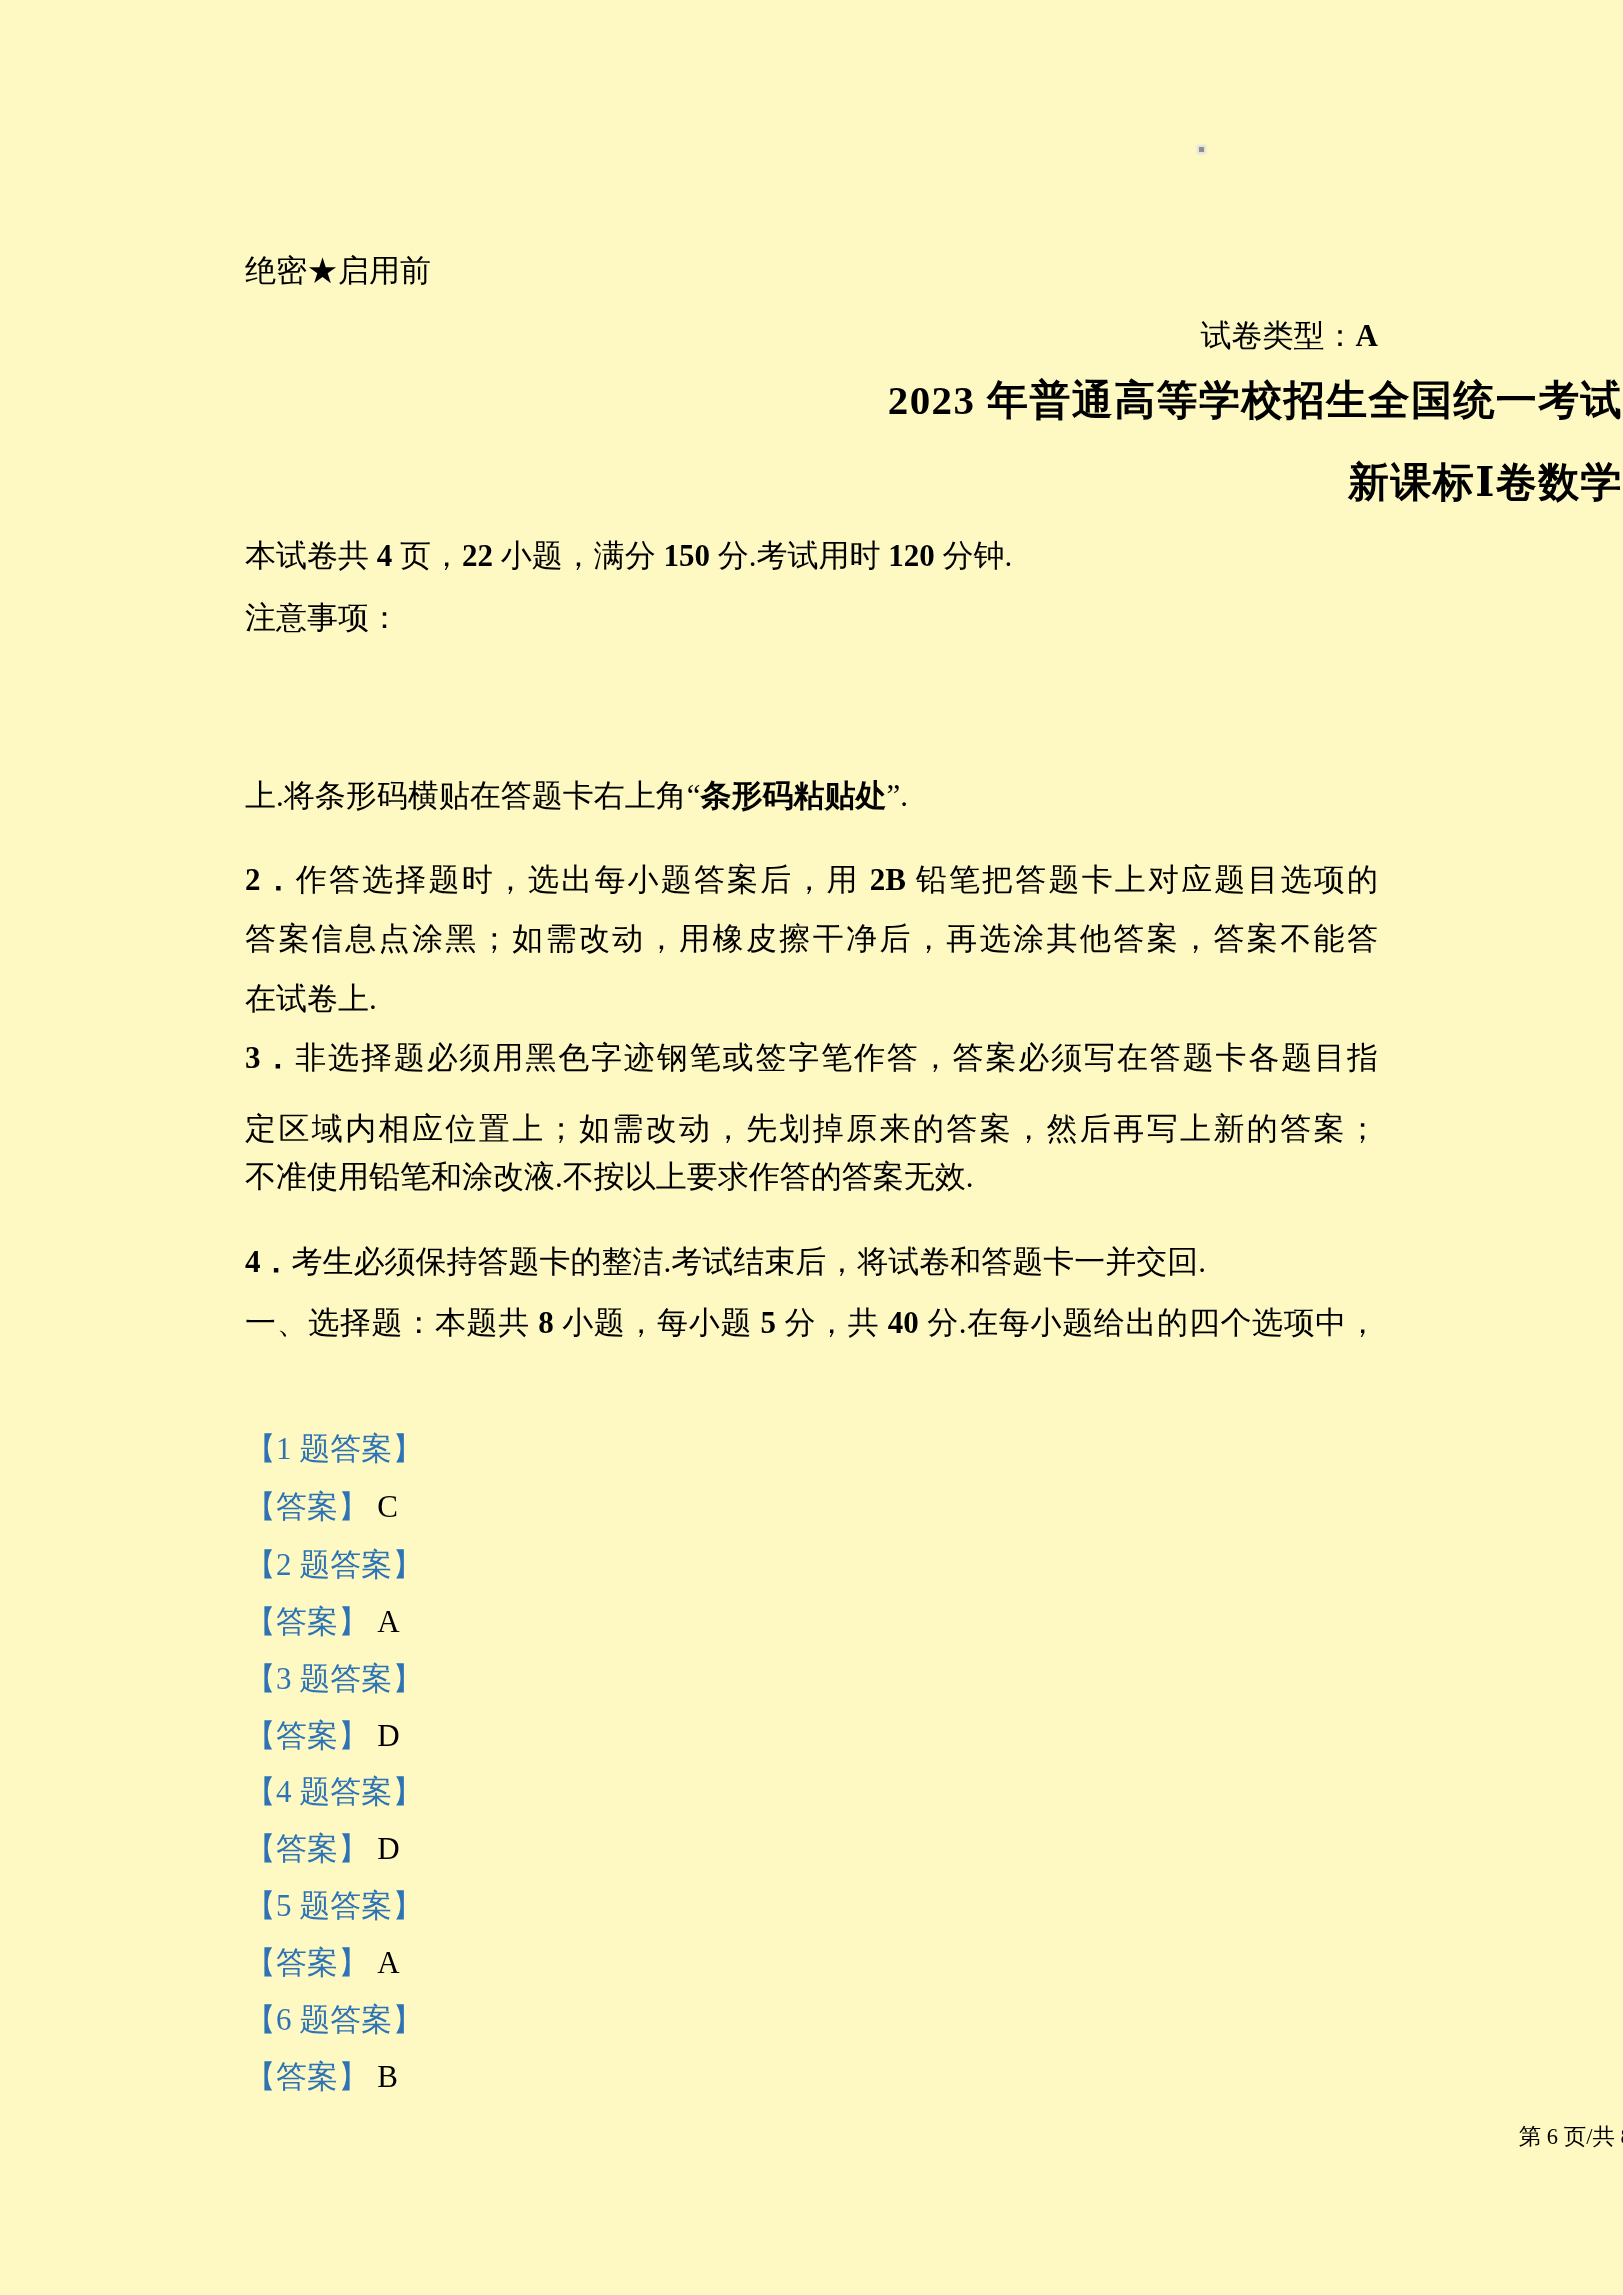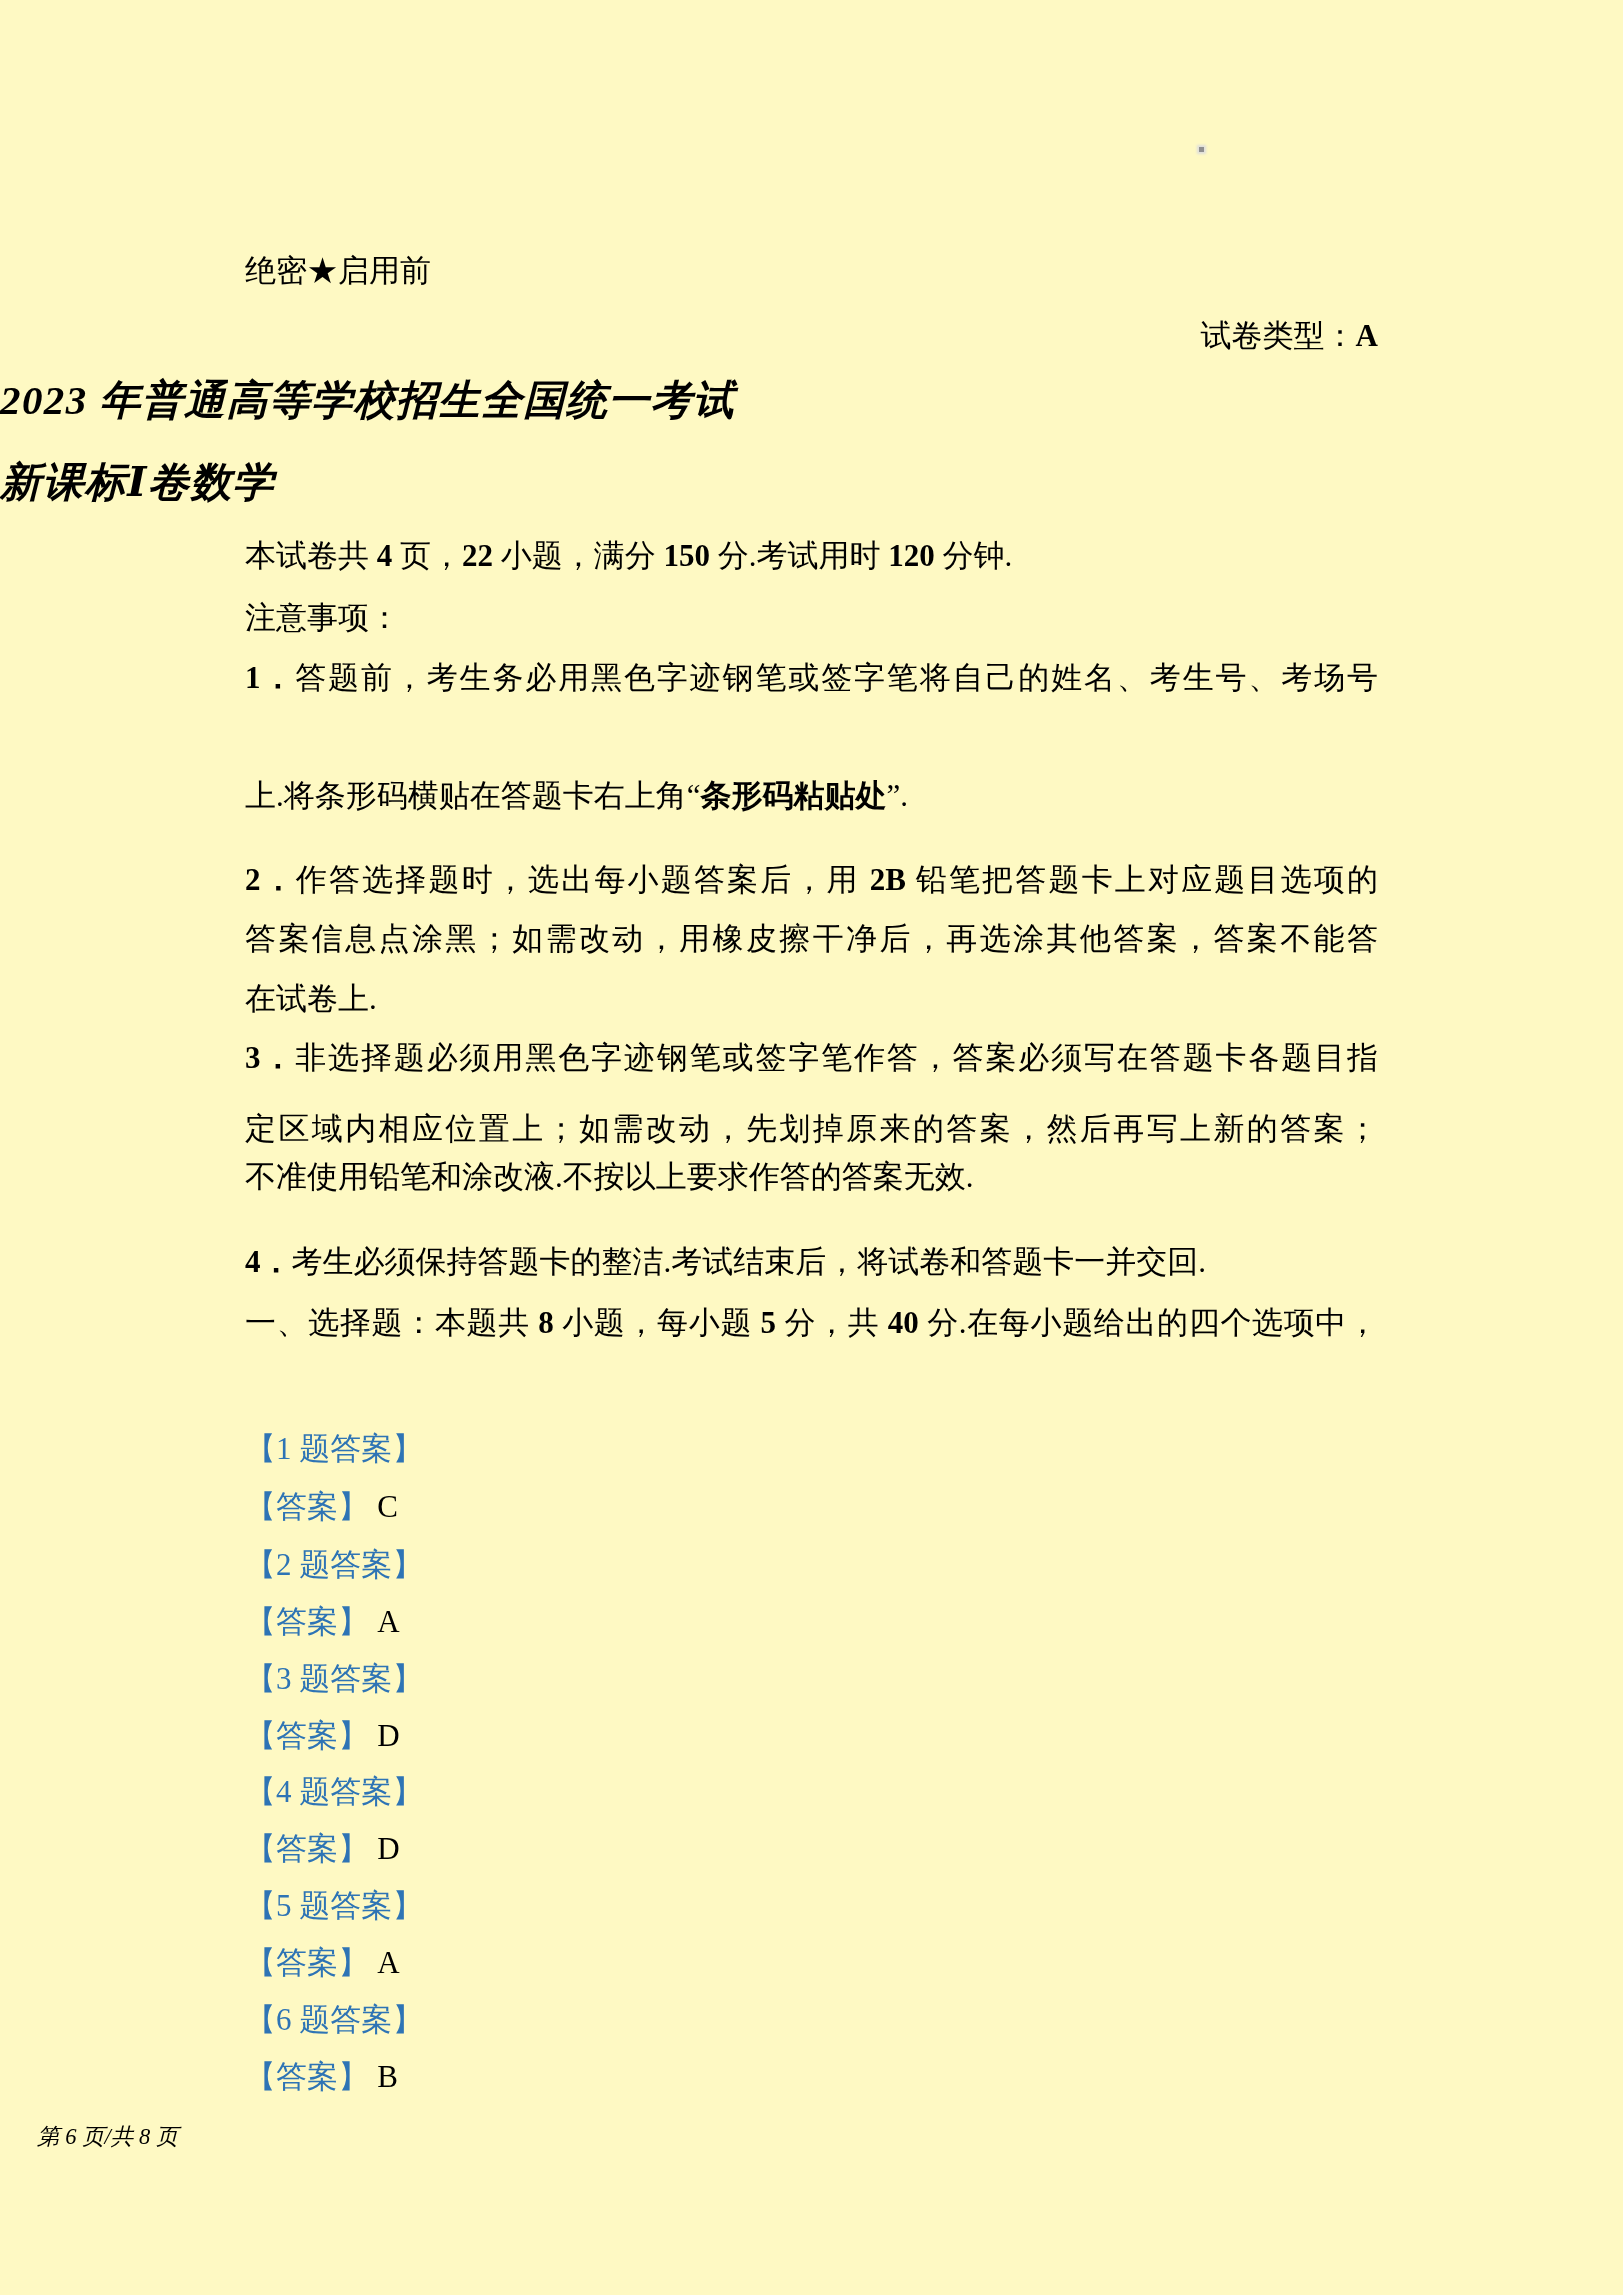--- a/index.html
+++ b/index.html
@@ -23,22 +23,21 @@
   .jl {                       
     white-space: normal;
     text-align: justify;
     text-align-last: justify;
     text-justify: inter-character;
   }
   .right { text-align: right; }
   .center-line {
     left: 0;
     width: 1623px;
-    text-align: left;
-    font-style: italic;
+    text-align: right;
   }
   .title-text {
     font-size: 41px;
     font-weight: 700;
     letter-spacing: 1.4px;
     line-height: 49px;
   }
   .b { font-weight: 700; }
   .blue { color: #2E74B5; }
   .ans-letter { margin-left: 8.2px; }
@@ -65,21 +64,20 @@
   <div class="ln right" style="top:315px"><span>试卷类型：</span><span class="b">A</span></div>
 
   <div class="ln center-line title-text" style="top:376px">2023 年普通高等学校招生全国统一考试</div>
 
   <div class="ln center-line title-text" style="top:458px">新课标Ⅰ卷数学</div>
 
   <div class="ln" style="top:535px"><span>本试卷共 </span><span class="b">4</span><span> 页，</span><span class="b">22</span><span> 小题，满分 </span><span class="b">150</span><span> 分.考试用时 </span><span class="b">120</span><span> 分钟.</span></div>
 
   <div class="ln" style="top:597px">注意事项：</div>
 
-  <div class="ln jl" style="top:657px"><span class="b">1．</span><span>答题前，考生务必用黑色字迹钢笔或签字笔将自己的姓名、考生号、考场号</span></div>
 
 
   <div class="ln" style="top:775px"><span>上.将条形码横贴在答题卡右上角“</span><span class="b">条形码粘贴处</span><span>”.</span></div>
 
   <div class="ln jl" style="top:859px"><span class="b">2．</span><span>作答选择题时，选出每小题答案后，用 </span><span class="b">2B</span><span> 铅笔把答题卡上对应题目选项的</span></div>
 
   <div class="ln jl" style="top:918px"><span>答案信息点涂黑；如需改动，用橡皮擦干净后，再选涂其他答案，答案不能答</span></div>
 
   <div class="ln" style="top:978px"><span>在试卷上.</span></div>
 

